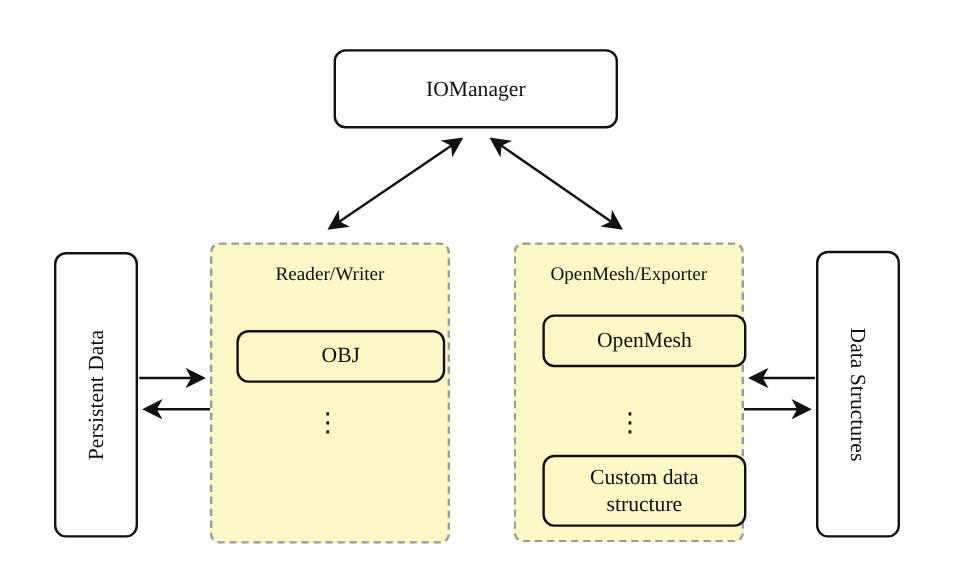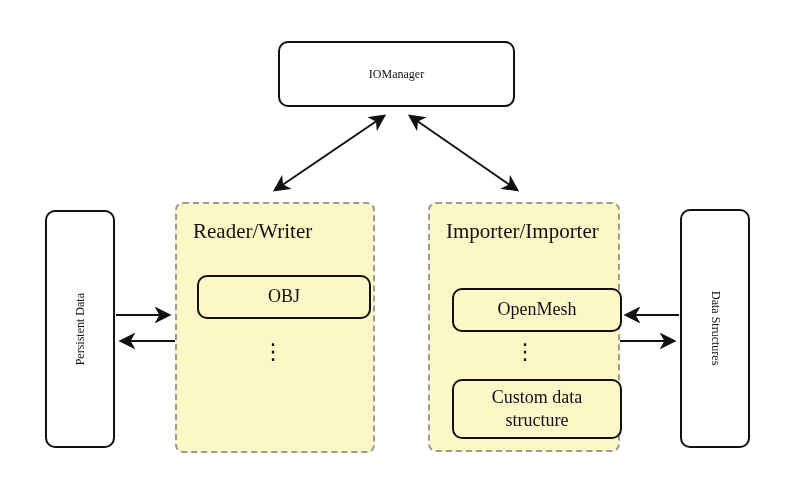--- a/index.html
+++ b/index.html
@@ -13,36 +13,36 @@
     overflow: hidden;
   }
   .node {
     position: absolute;
     background: var(--node-fill, #ffffff);
     border: 2.5px solid var(--stroke, #111111);
     border-radius: 10px;
     display: flex;
     align-items: center;
     justify-content: center;
-    font-size: 12px;
+    font-size: 18px;
     box-sizing: border-box;
   }
   .container-box {
     position: absolute;
     background: var(--container-fill, #fbf7c6);
     border: 2px dashed var(--dashed-border, #9a9a9a);
     border-radius: 8px;
     box-sizing: border-box;
   }
   .group-label {
     position: absolute;
-    left: 16px;
+    left: 0;
     width: 100%;
-    text-align: left;
-    font-size: 21px;
+    text-align: center;
+    font-size: 16px;
     line-height: 1;
   }
   .inner-node {
     position: absolute;
     background: var(--container-fill, #fbf7c6);
     border: 2.5px solid var(--stroke, #111111);
     border-radius: 10px;
     display: flex;
     align-items: center;
     justify-content: center;
@@ -109,22 +109,22 @@
 
   <div class="container-box" style="left:175px; top:202px; width:200px; height:251px;">
     <div class="group-label" style="top:17px;">Reader/Writer</div>
     <div class="inner-node" style="left:8px; top:71px; width:174px; height:44px;">
       <span>OBJ</span>
     </div>
     <div class="dots" style="left:96px; top:148px;">⋮</div>
   </div>
 
   <div class="container-box" style="left:428px; top:202px; width:192px; height:250px;">
-    <div class="group-label" style="top:17px;">Importer/Importer</div>
-    <div class="inner-node" style="left:10px; top:84px; width:170px; height:44px;">
+    <div class="group-label" style="top:17px;">OpenMesh/Exporter</div>
+    <div class="inner-node" style="left:10px; top:58px; width:170px; height:44px;">
       <span>OpenMesh</span>
     </div>
     <div class="dots" style="left:95px; top:148px;">⋮</div>
     <div class="inner-node" style="left:10px; top:175px; width:170px; height:60px;text-align:center;">
       <span>Custom data
 structure</span>
     </div>
   </div>
 
 </div>

